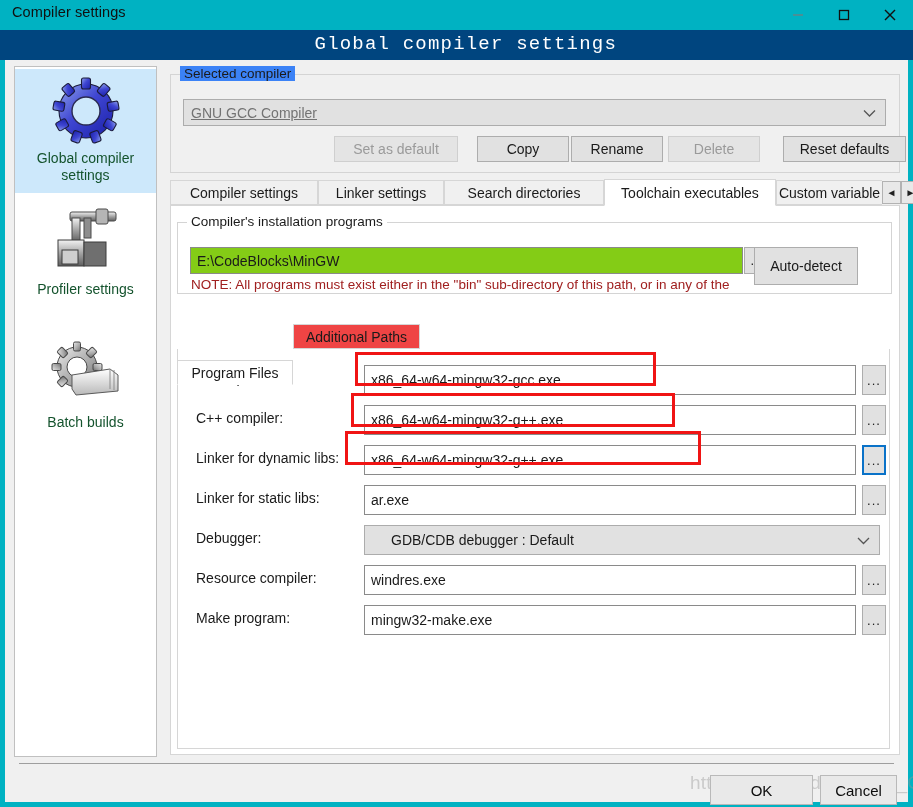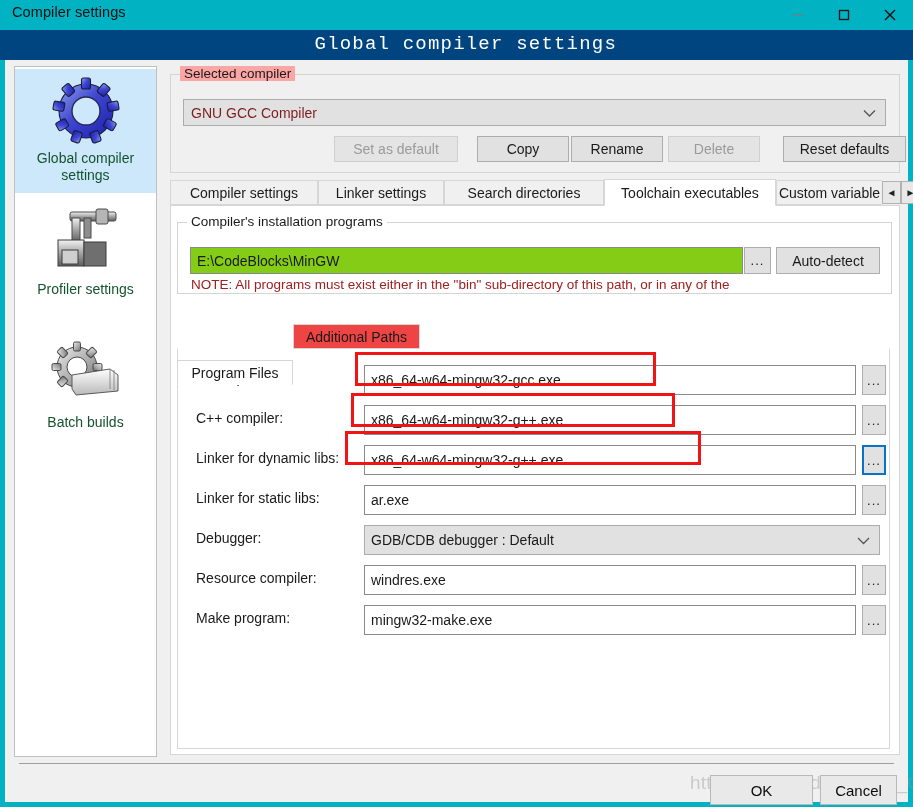--- a/index.html
+++ b/index.html
@@ -57,32 +57,32 @@
   .iconitem.sel{background:#cde8fb;}
   #ic-global{top:2px;height:124px;padding-top:6px;box-sizing:border-box;}
   #ic-profiler{top:133px;height:110px;padding-top:6px;box-sizing:border-box;}
   #ic-batch{top:266px;height:110px;padding-top:6px;box-sizing:border-box;}
   .gearwrap{width:72px;height:72px;}
   
   .rpanel{position:absolute;left:160px;top:6px;width:735px;height:689px;}
   
   .group{position:absolute;border:1px solid #d4d4d4;}
   .group>.gtitle{
-    position:absolute;top:-9px;left:9px;background:#fca5a5;
+    position:absolute;top:-9px;left:9px;background:#3b82f6;
     padding:0 4px;font-size:13.5px;color:#1a1a1a;
   }
   #grp-selected{left:5px;top:8px;width:728px;height:97px;}
   #grp-install{left:12px;top:156px;width:713px;height:70px;}
 
   .combo{
     position:absolute;box-sizing:border-box;
     background:#e1e1e1;border:1px solid #acacac;
     display:flex;align-items:center;
   }
-  .combo .cval{padding-left:7px;font-size:14px;color:#7f1d1d;}
+  .combo .cval{padding-left:7px;font-size:14px;color:#737373;text-decoration:underline;}
   .combo .carrow{position:absolute;right:9px;top:50%;transform:translateY(-50%);}
   #compiler-combo{left:12px;top:24px;width:703px;height:27px;}
 
   .btn{
     position:absolute;box-sizing:border-box;
     background:#e1e1e1;border:1px solid #adadad;
     display:flex;align-items:center;justify-content:center;
     font-size:14px;color:#1a1a1a;
   }
   .btn.dis{color:#9a9a9a;border-color:#cfcfcf;background:#e4e4e4;margin-left:8px;}
@@ -123,21 +123,21 @@
 
   .txt{
     position:absolute;box-sizing:border-box;
     background:#84cc16;border:1px solid #8a8a8a;
     display:flex;align-items:center;
     font-size:14px;color:#1a1a1a;
   }
   .txt .tval{padding-left:6px;}
   #install-path{left:12px;top:24px;width:553px;height:27px;}
   #btn-browse-install{left:566px;top:24px;width:27px;height:27px;font-size:13px;letter-spacing:1px;}
-  #btn-autodetect{left:598px;top:24px;width:104px;height:27px;}
+  #btn-autodetect{left:576px;top:24px;width:104px;height:38px;}
   .note{
     position:absolute;left:13px;top:54px;font-size:13.5px;color:#a02020;white-space:nowrap;
   }
 
   
   .subtab{
     position:absolute;top:0;height:25px;box-sizing:border-box;
     border:1px solid #d6d6d6;background:#ef4444;
     display:flex;align-items:center;justify-content:center;
     font-size:14px;color:#1a1a1a;padding:0 9px;white-space:nowrap;
@@ -398,21 +398,21 @@
       <div class="frow" style="top:136px;">
         <div class="flabel">Linker for static libs:</div>
         <div class="fbox">
           <span class="fv">ar.exe</span>
         </div>
         <div class="fdots">...</div>
       </div>
 
       <div class="frow" style="top:176px;">
         <div class="flabel">Debugger:</div>
-        <div class="fbox sel" style="width:516px;">
+        <div class="fbox sel" style="width:516px;padding-left:20px;">
           <span class="fv">GDB/CDB debugger : Default</span>
           <span class="fcaret">
             <svg width="13" height="9" viewBox="0 0 13 9">
                 <polyline points="1,2 6.5,7.5 12,2" fill="none" stroke="#555" stroke-width="1.3"></polyline>
               </svg>
           </span>
         </div>
       </div>
 
       <div class="frow" style="top:216px;">

